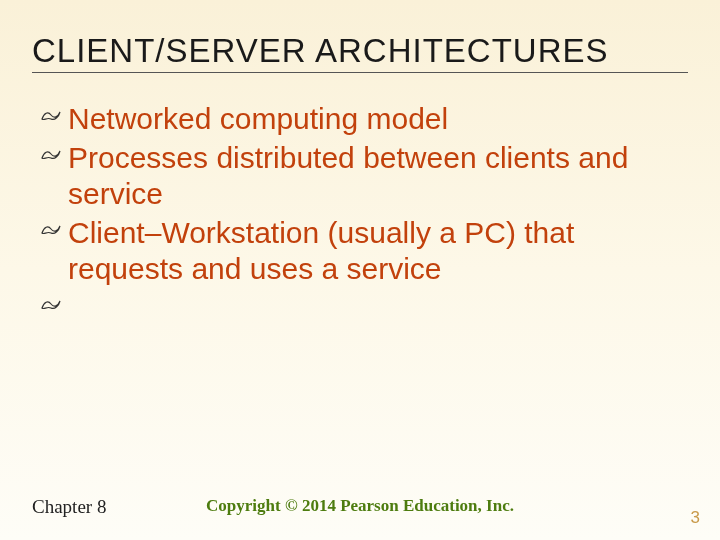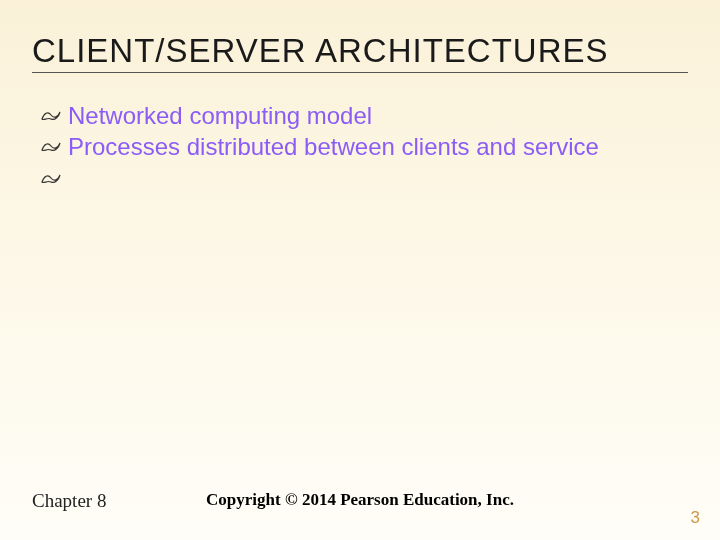--- a/index.html
+++ b/index.html
@@ -26,53 +26,53 @@
     padding-bottom: 2px;
     margin-bottom: 28px;
   }
   .bullets {
     list-style: none;
     padding-left: 8px;
   }
   .bullets li {
     position: relative;
     padding-left: 28px;
-    font-size: 24px;
+    font-size: 30px;
     line-height: 1.22;
-    color: #8b5cf6;
+    color: #c2410c;
     margin-bottom: 2px;
     font-family: Arial, sans-serif;
   }
   .bullet-icon {
     position: absolute;
     left: 0;
     top: 6px;
     width: 22px;
     height: 18px;
   }
   .bullet-icon svg { width: 22px; height: 18px; display: block; }
   .footer {
     position: absolute;
-    bottom: 28px;
+    bottom: 22px;
     left: 0;
     width: 720px;
     padding: 0 32px;
     display: flex;
     align-items: baseline;
   }
   .chapter {
     font-family: Georgia, "Times New Roman", serif;
     font-size: 19px;
     color: #222;
   }
   .copyright {
     font-family: Georgia, "Times New Roman", serif;
     font-weight: bold;
     font-size: 17px;
-    color: #000000;
+    color: #4d7c0f;
     position: absolute;
     left: 50%;
     transform: translateX(-50%);
   }
   .pagenum {
     position: absolute;
     right: 20px;
     bottom: 12px;
     font-size: 17px;
     color: #c99a4a;
@@ -102,20 +102,28 @@
           </svg>
       </span>
       <span>Processes distributed between clients and service</span>
     </li>
     <li>
       <span class="bullet-icon">
         <svg viewBox="0 0 22 18">
             <path d="M2 12 C4 6, 8 4, 11 8 C14 12, 18 10, 20 5 C19 9, 15 14, 11 12 C7 10, 4 14, 2 12 Z" fill="none" stroke="#333" stroke-width="1.2"></path>
           </svg>
       </span>
+      <span>Client–Workstation (usually a PC) that requests and uses a service</span>
+    </li>
+    <li>
+      <span class="bullet-icon">
+        <svg viewBox="0 0 22 18">
+            <path d="M2 12 C4 6, 8 4, 11 8 C14 12, 18 10, 20 5 C19 9, 15 14, 11 12 C7 10, 4 14, 2 12 Z" fill="none" stroke="#333" stroke-width="1.2"></path>
+          </svg>
+      </span>
     </li>
   </ul>
 
   <div class="footer">
     <span class="chapter">Chapter 8</span>
     <span class="copyright">Copyright © 2014 Pearson Education, Inc.</span>
   </div>
 
   <div class="pagenum">3</div>
 

